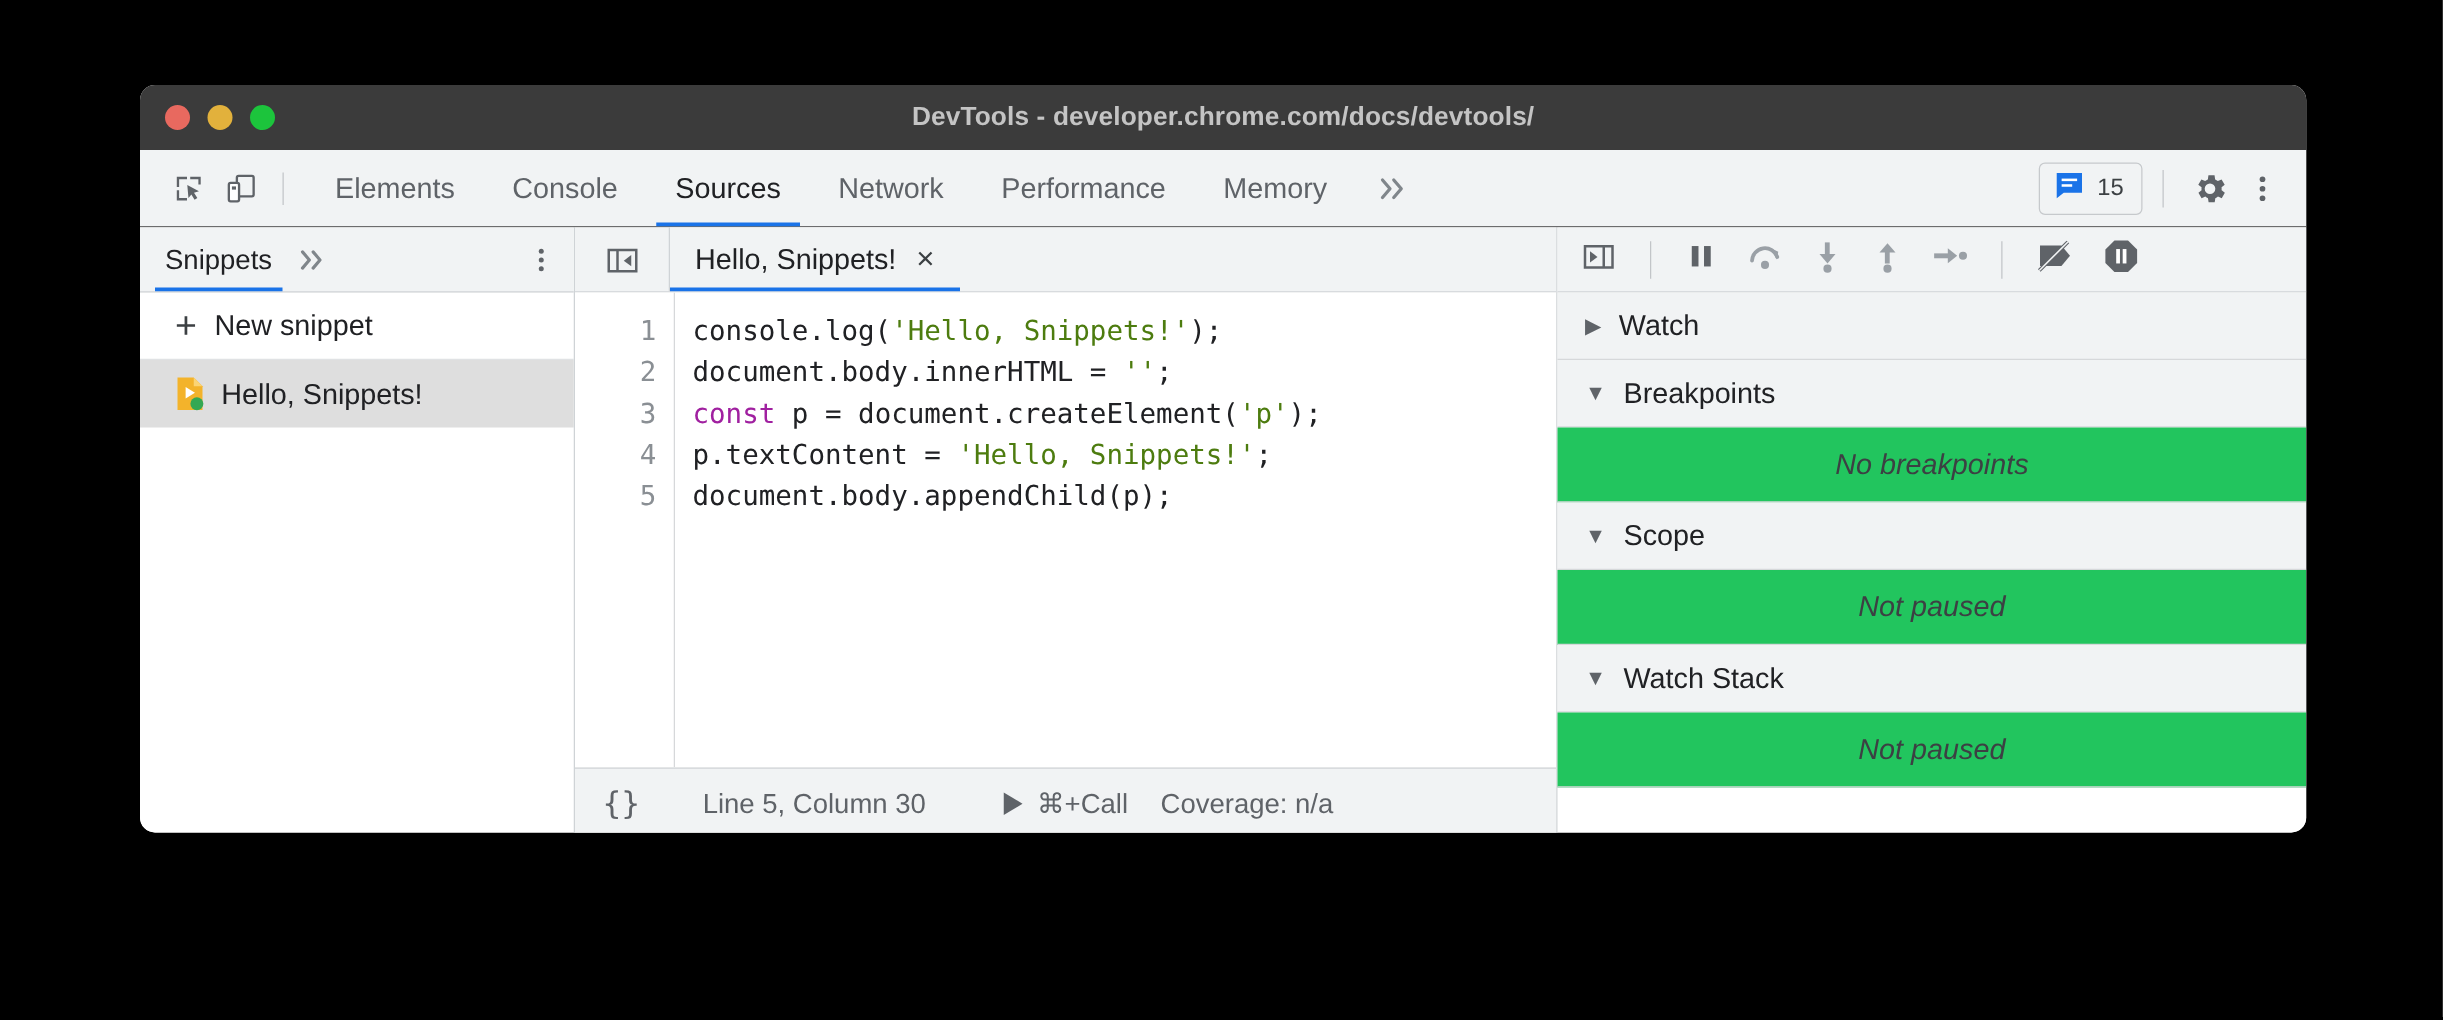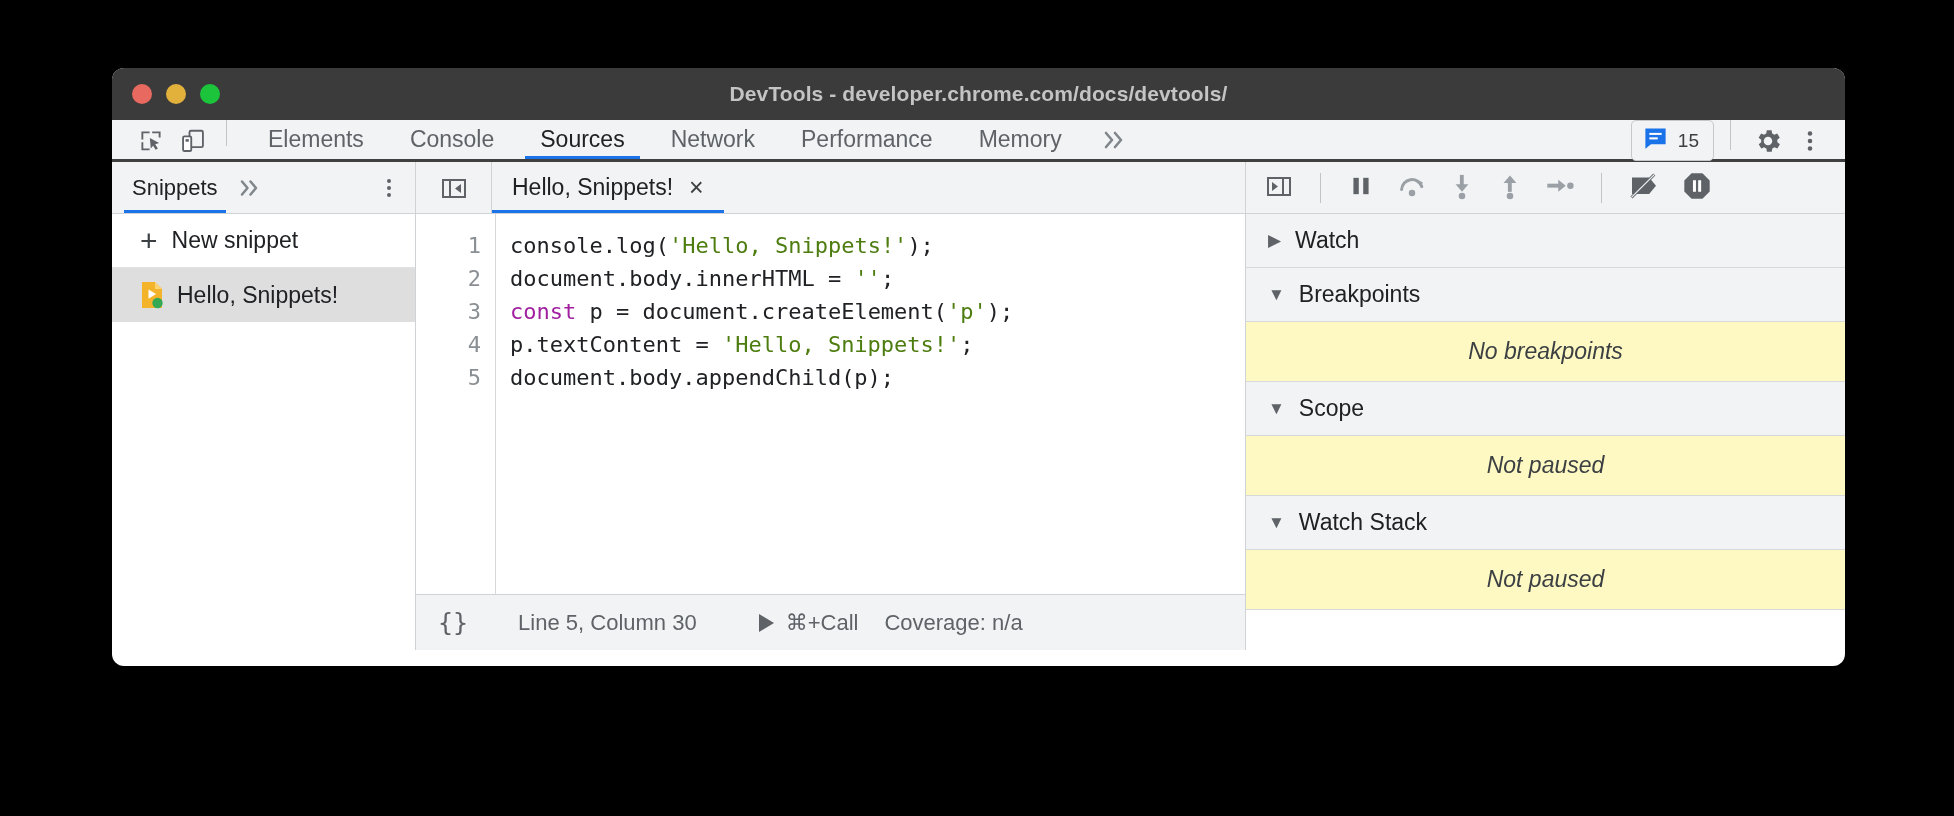--- a/index.html
+++ b/index.html
@@ -36,24 +36,24 @@
   .dot.green { background: #1cc43c; }
   .title-text {
     position: absolute; left: 0; right: 0; text-align: center;
     color: #c4c4c4; font-size: 21px; font-weight: bold;
     letter-spacing: 0.1px;
     pointer-events: none;
   }
 
   
   .toolbar {
-    height: 42px;
+    height: 62px;
     background: #f1f3f4;
-    border-bottom: 3px solid #404040;
-    display: flex; align-items: flex-start;
+    border-bottom: 1px solid #404040;
+    display: flex; align-items: center;
     padding: 0 14px 0 18px;
   }
   .tb-icon {
     width: 42px; height: 42px;
     display: flex; align-items: center; justify-content: center;
     color: #5f6368;
   }
   .tb-sep {
     width: 1px; height: 26px; background: #c2c5c8; margin: 0 12px;
   }
@@ -81,21 +81,21 @@
     padding: 4px 14px 4px 10px; background: #f1f3f4;
   }
   .msg-count { font-size: 19px; color: #3c4043; }
   .tb-right-sep { width: 1px; height: 30px; background: #c2c5c8; margin: 0 16px; }
 
   
   .body { display: flex; height: calc(100% - 52px - 58px); }
 
   
   .nav-pane {
-    width: 304px; flex: none;
+    width: 348px; flex: none;
     border-right: 1px solid #cfd3d6;
     display: flex; flex-direction: column;
     background: #fff;
   }
   .nav-header {
     height: 52px; background: #f1f3f4;
     border-bottom: 1px solid #cfd3d6;
     display: flex; align-items: center; padding-left: 14px;
   }
   .nav-tab {
@@ -196,21 +196,21 @@
   .dbg-sep { width: 1px; height: 30px; background: #c2c5c8; margin: 0 4px; }
   .sec-header {
     height: 54px; background: #f1f3f4;
     border-bottom: 1px solid #d6d8da;
     display: flex; align-items: center; gap: 14px;
     padding-left: 22px;
     font-size: 23px; color: #202124;
   }
   .caret { font-size: 17px; color: #5f6368; line-height: 1; }
   .sec-body {
-    height: 60px; background: #fef9c3;
+    height: 60px; background: #22c55e;
     border-bottom: 1px solid #d6d8da;
     display: flex; align-items: center; justify-content: center;
     font-size: 23px; font-style: italic; color: #3c4043;
   }
 </style>
 </head>
 <body>
 
 <div id="root">
   <div class="window">

